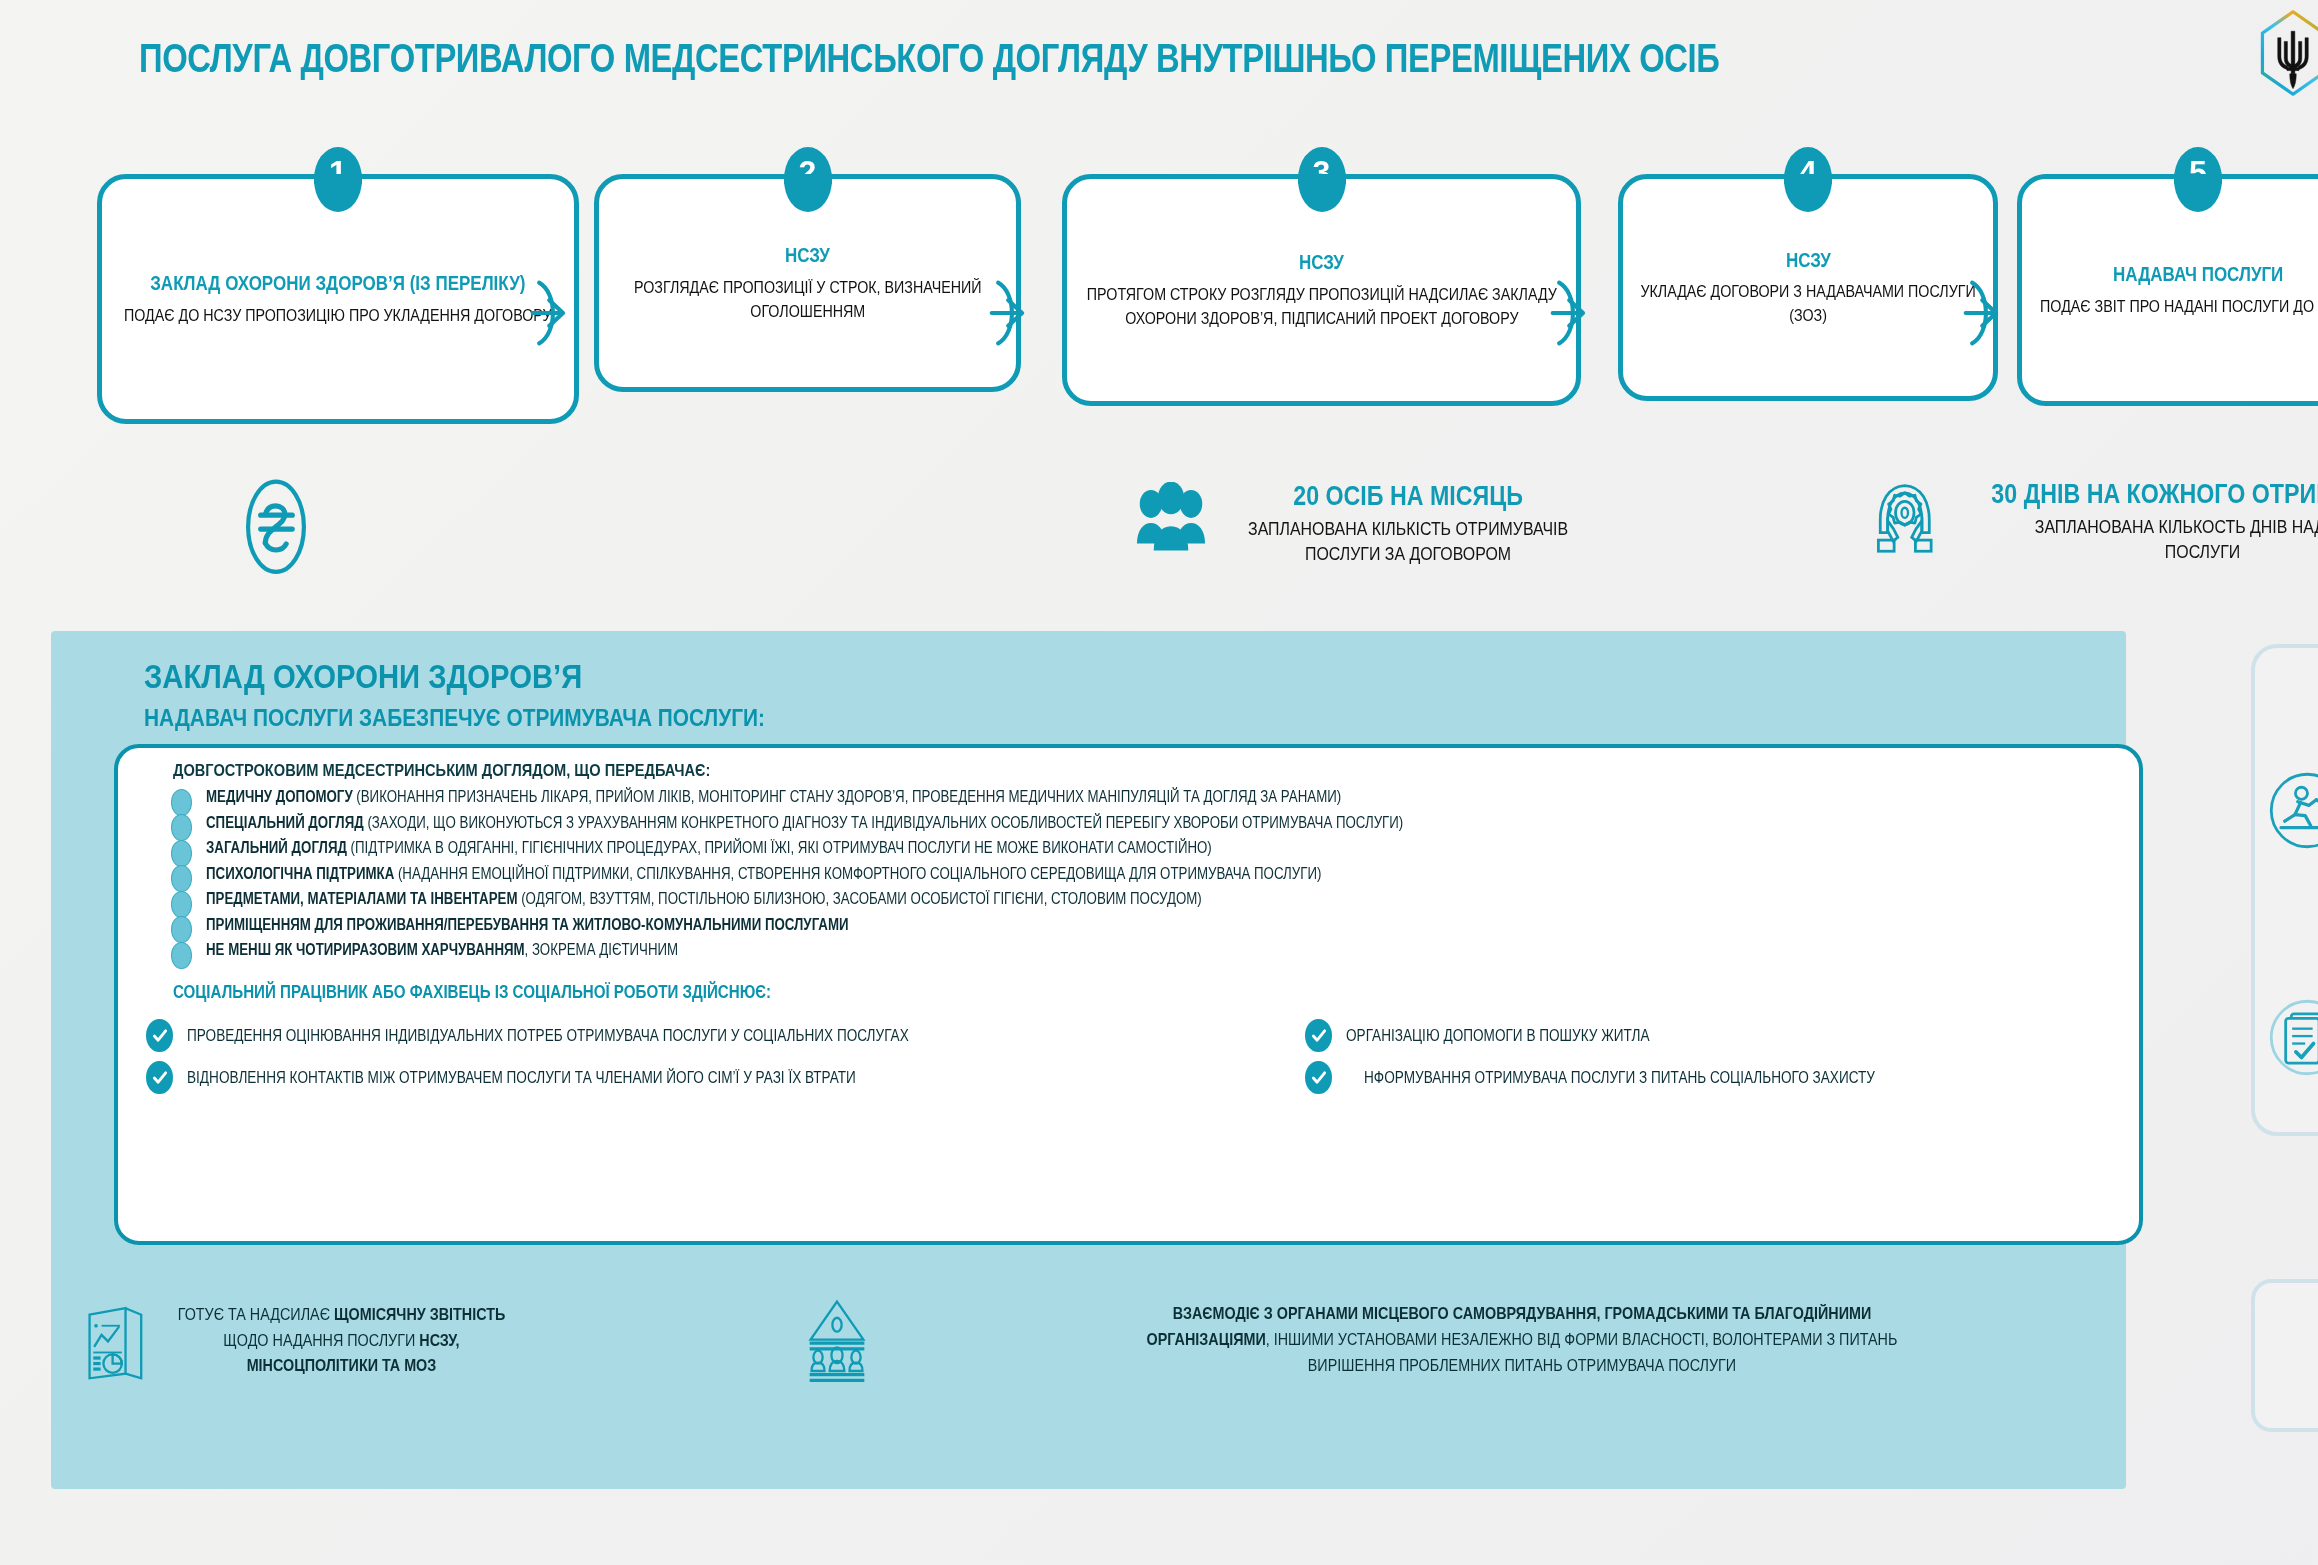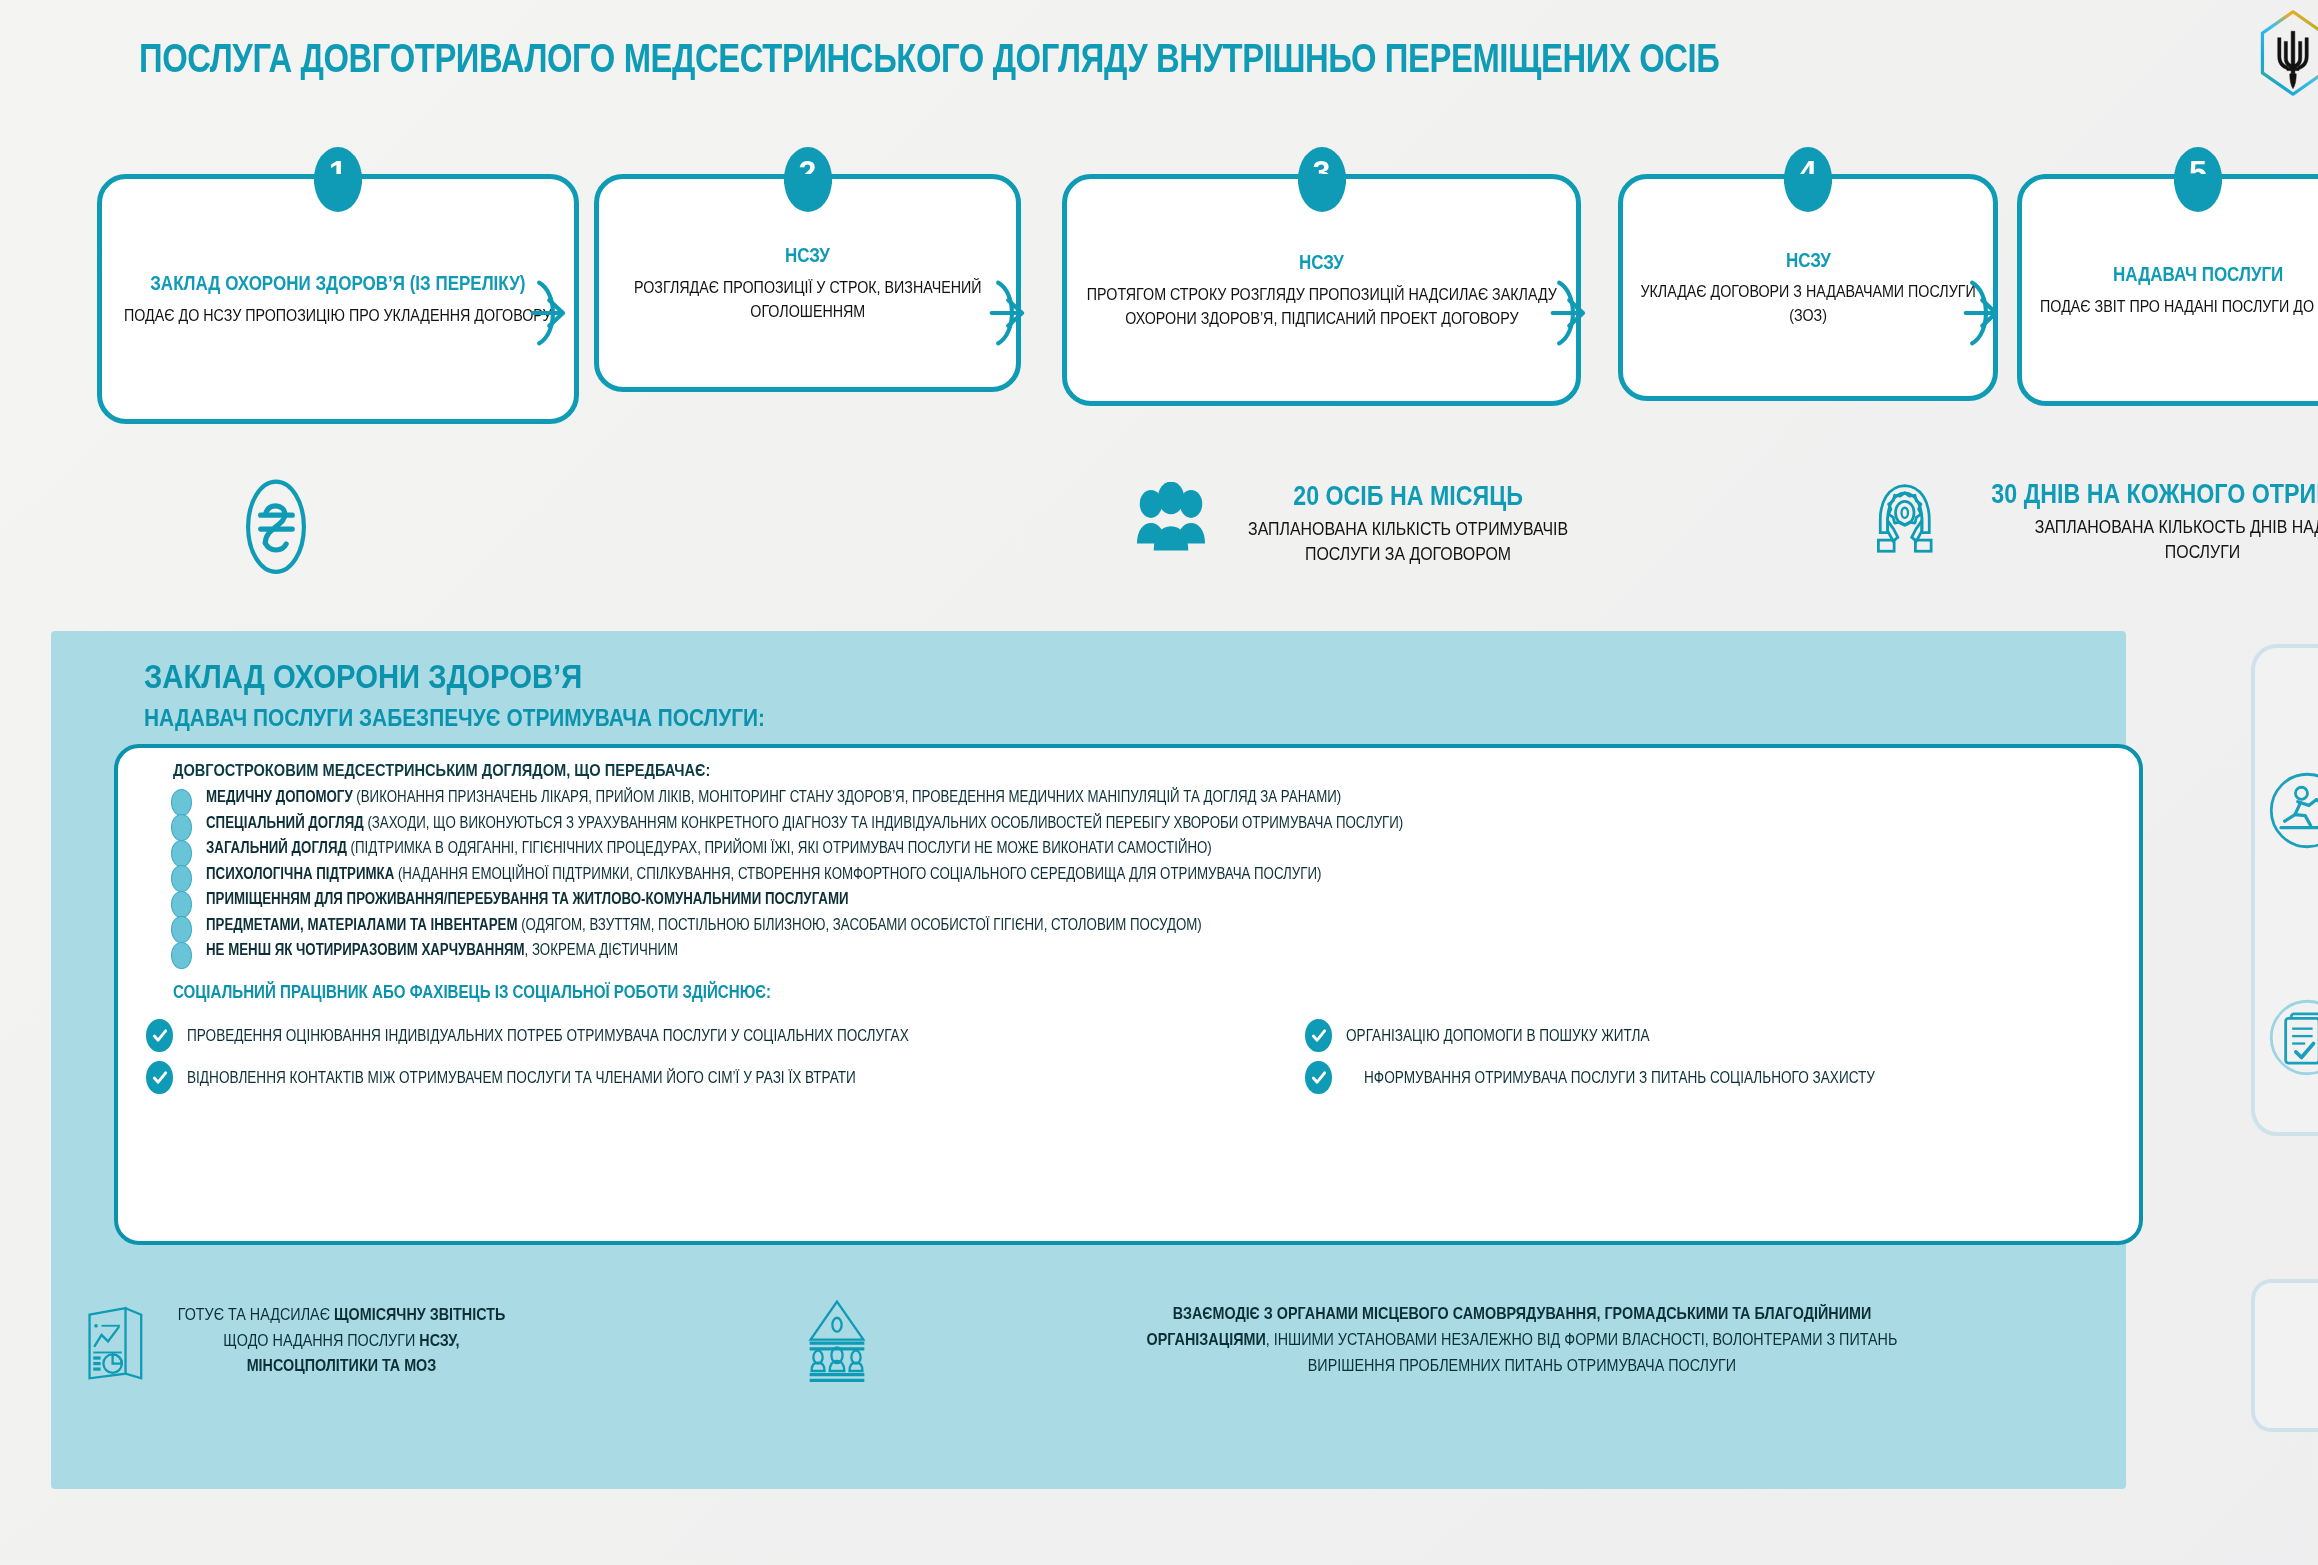--- a/index.html
+++ b/index.html
@@ -406,25 +406,25 @@
         <div class="blist-row">
           <div class="bullet-dot"></div>
           <div class="blist-text"><b>ЗАГАЛЬНИЙ ДОГЛЯД</b><span class="nrm"> (ПІДТРИМКА В ОДЯГАННІ, ГІГІЄНІЧНИХ ПРОЦЕДУРАХ, ПРИЙОМІ ЇЖІ, ЯКІ ОТРИМУВАЧ ПОСЛУГИ НЕ МОЖЕ ВИКОНАТИ САМОСТІЙНО)</span></div>
         </div>
         <div class="blist-row">
           <div class="bullet-dot"></div>
           <div class="blist-text"><b>ПСИХОЛОГІЧНА ПІДТРИМКА</b><span class="nrm"> (НАДАННЯ ЕМОЦІЙНОЇ ПІДТРИМКИ, СПІЛКУВАННЯ, СТВОРЕННЯ КОМФОРТНОГО СОЦІАЛЬНОГО СЕРЕДОВИЩА ДЛЯ ОТРИМУВАЧА ПОСЛУГИ)</span></div>
         </div>
         <div class="blist-row">
           <div class="bullet-dot"></div>
+          <div class="blist-text"><b>ПРЕДМЕТАМИ, МАТЕРІАЛАМИ ТА ІНВЕНТАРЕМ</b><span class="nrm"> (ОДЯГОМ, ВЗУТТЯМ, ПОСТІЛЬНОЮ БІЛИЗНОЮ, ЗАСОБАМИ ОСОБИСТОЇ ГІГІЄНИ, СТОЛОВИМ ПОСУДОМ)</span></div>
+        </div>
+        <div class="blist-row">
+          <div class="bullet-dot"></div>
           <div class="blist-text"><b>ПРИМІЩЕННЯМ ДЛЯ ПРОЖИВАННЯ/ПЕРЕБУВАННЯ ТА ЖИТЛОВО-КОМУНАЛЬНИМИ ПОСЛУГАМИ</b><span class="nrm"></span></div>
-        </div>
-        <div class="blist-row">
-          <div class="bullet-dot"></div>
-          <div class="blist-text"><b>ПРЕДМЕТАМИ, МАТЕРІАЛАМИ ТА ІНВЕНТАРЕМ</b><span class="nrm"> (ОДЯГОМ, ВЗУТТЯМ, ПОСТІЛЬНОЮ БІЛИЗНОЮ, ЗАСОБАМИ ОСОБИСТОЇ ГІГІЄНИ, СТОЛОВИМ ПОСУДОМ)</span></div>
         </div>
         <div class="blist-row">
           <div class="bullet-dot"></div>
           <div class="blist-text"><b>НЕ МЕНШ ЯК ЧОТИРИРАЗОВИМ ХАРЧУВАННЯМ</b><span class="nrm">, ЗОКРЕМА ДІЄТИЧНИМ</span></div>
         </div>
       </div>
 
       <div id="social-head">СОЦІАЛЬНИЙ ПРАЦІВНИК АБО ФАХІВЕЦЬ ІЗ СОЦІАЛЬНОЇ РОБОТИ ЗДІЙСНЮЄ:</div>
 
       <div class="chk-row" style="left:28px; top:271px;">

